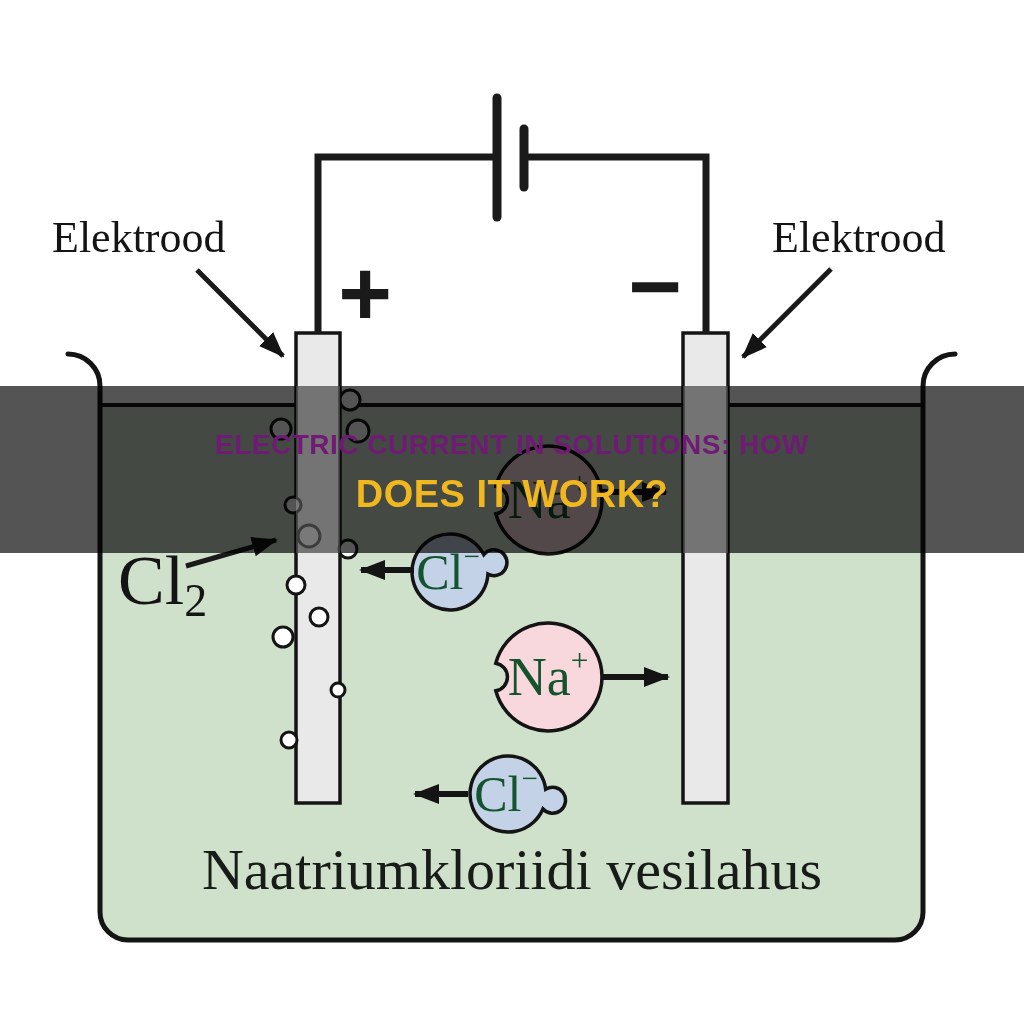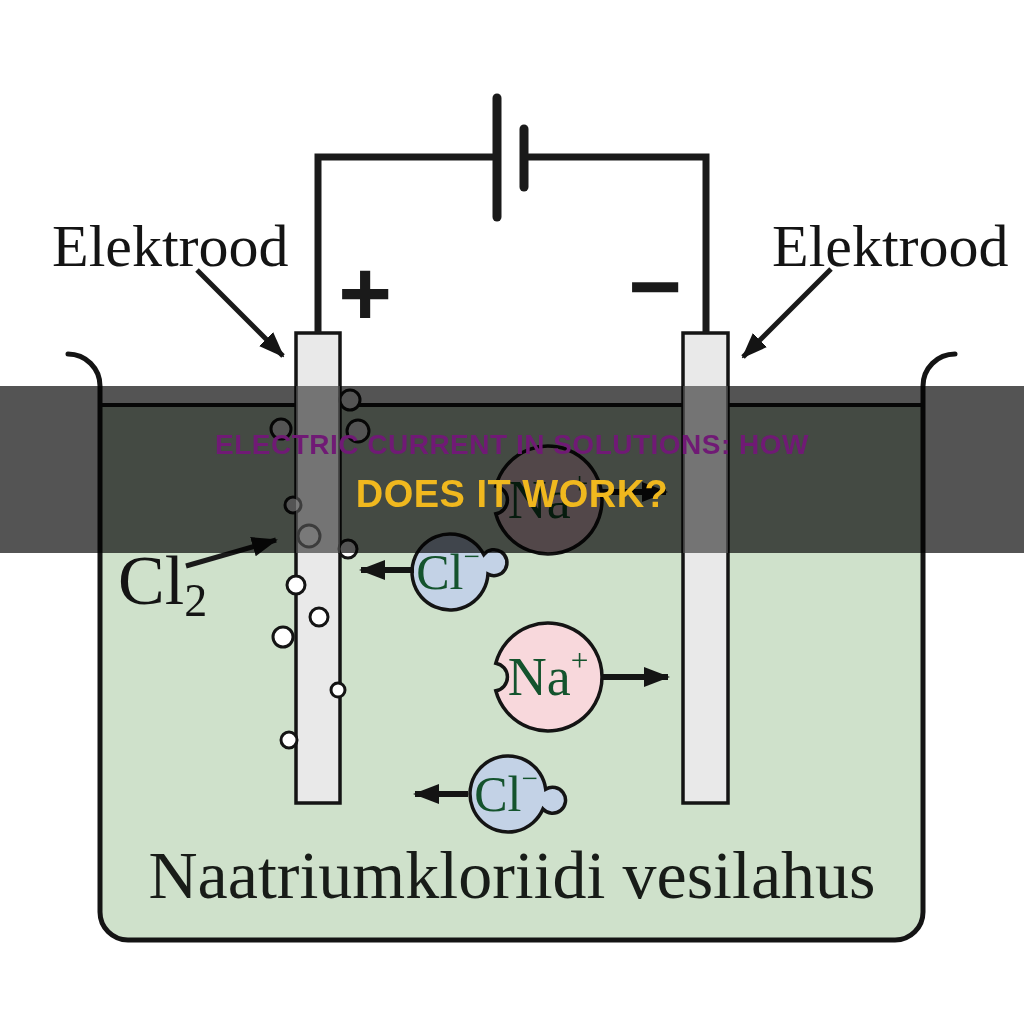--- a/index.html
+++ b/index.html
@@ -1,28 +1,28 @@
 <!DOCTYPE html>
 <html><head>
 <meta charset="utf-8">
 <style>
   html,body{margin:0;padding:0;background:#ffffff;}
   .stage{position:relative;width:1024px;height:1024px;background:#ffffff;overflow:hidden;
          font-family:"Liberation Serif", serif;}
   .stage svg{position:absolute;left:0;top:0;z-index:1;}
   .lbl{position:absolute;z-index:3;color:#141414;line-height:1;white-space:nowrap;}
   .serif{font-family:"Liberation Serif", serif;}
-  .elektrood{font-size:60px;}
+  .elektrood{font-size:44px;}
   .terminal{position:absolute;z-index:3;font-family:"Liberation Sans", sans-serif;
             font-weight:700;color:#1a1a1a;text-align:center;}
   .plus-sign{left:323px;top:247px;width:84px;font-size:92px;line-height:92px;}
   .minus-sign{left:613px;top:240px;width:84px;font-size:92px;line-height:92px;}
   .cl2{left:118px;top:546px;font-size:70px;text-align:right;}
   .cl2 sub{font-size:46px;line-height:1;vertical-align:baseline;position:relative;top:0.26em;}
-  .solution-label{left:0;top:841px;width:1024px;text-align:center;font-size:68px;color:#181c18;}
+  .solution-label{left:0;top:841px;width:1024px;text-align:center;font-size:58px;color:#181c18;}
   .ion-label{position:absolute;z-index:4;display:flex;align-items:center;justify-content:center;
              color:#14532d;}
   .ion-label sup{font-size:0.58em;position:relative;top:-0.52em;line-height:1;}
   .ion-na{left:494px;top:623px;width:108px;height:108px;font-size:54px;}
   .ion-na-ghost{left:494px;top:446px;width:108px;height:108px;font-size:54px;}
   .ion-cl-upper{left:409px;top:534px;width:78px;height:76px;font-size:50px;}
   .ion-cl-lower{left:467px;top:756px;width:78px;height:76px;font-size:50px;}
   .banner{position:absolute;left:0;top:386px;width:1024px;height:167px;z-index:10;
           background:rgba(0,0,0,0.67);}
   .ghost-strip{position:absolute;top:0;height:167px;background:rgba(255,255,255,0.22);}

